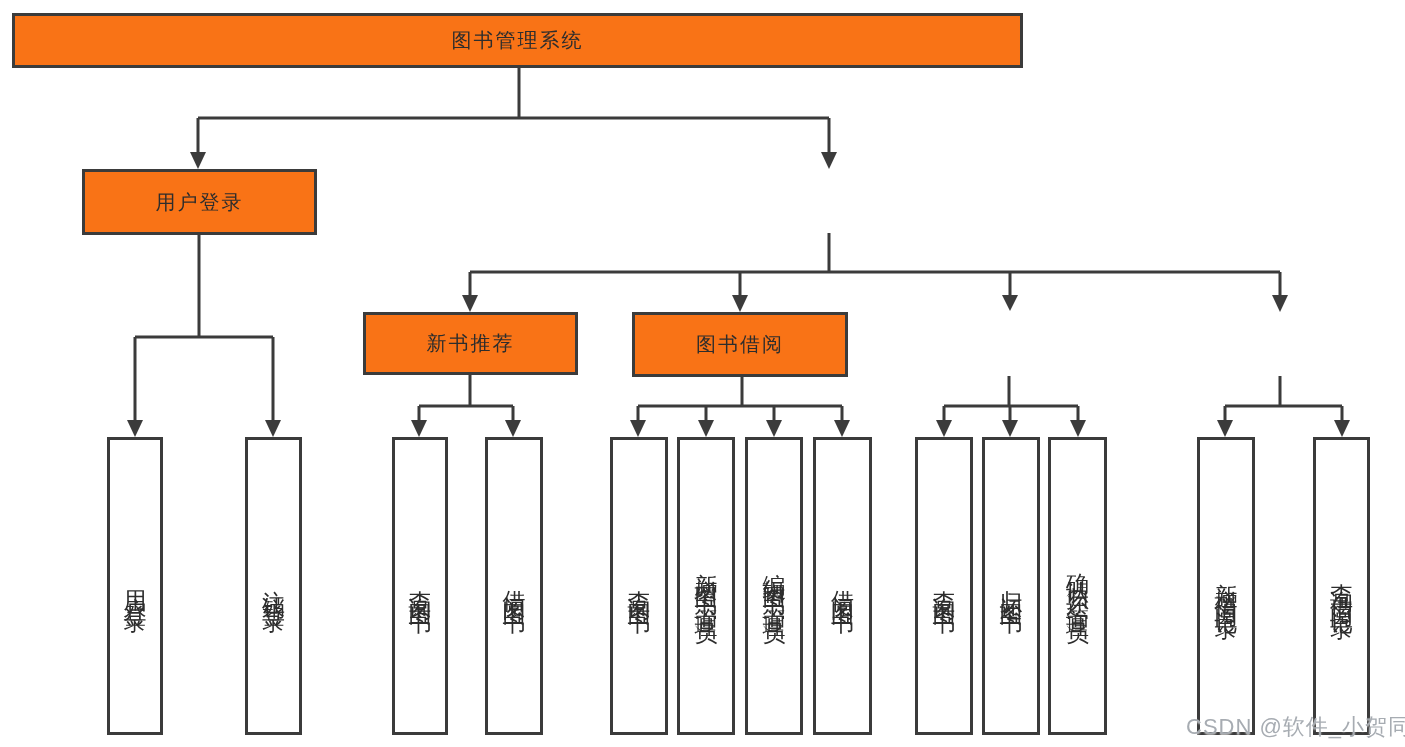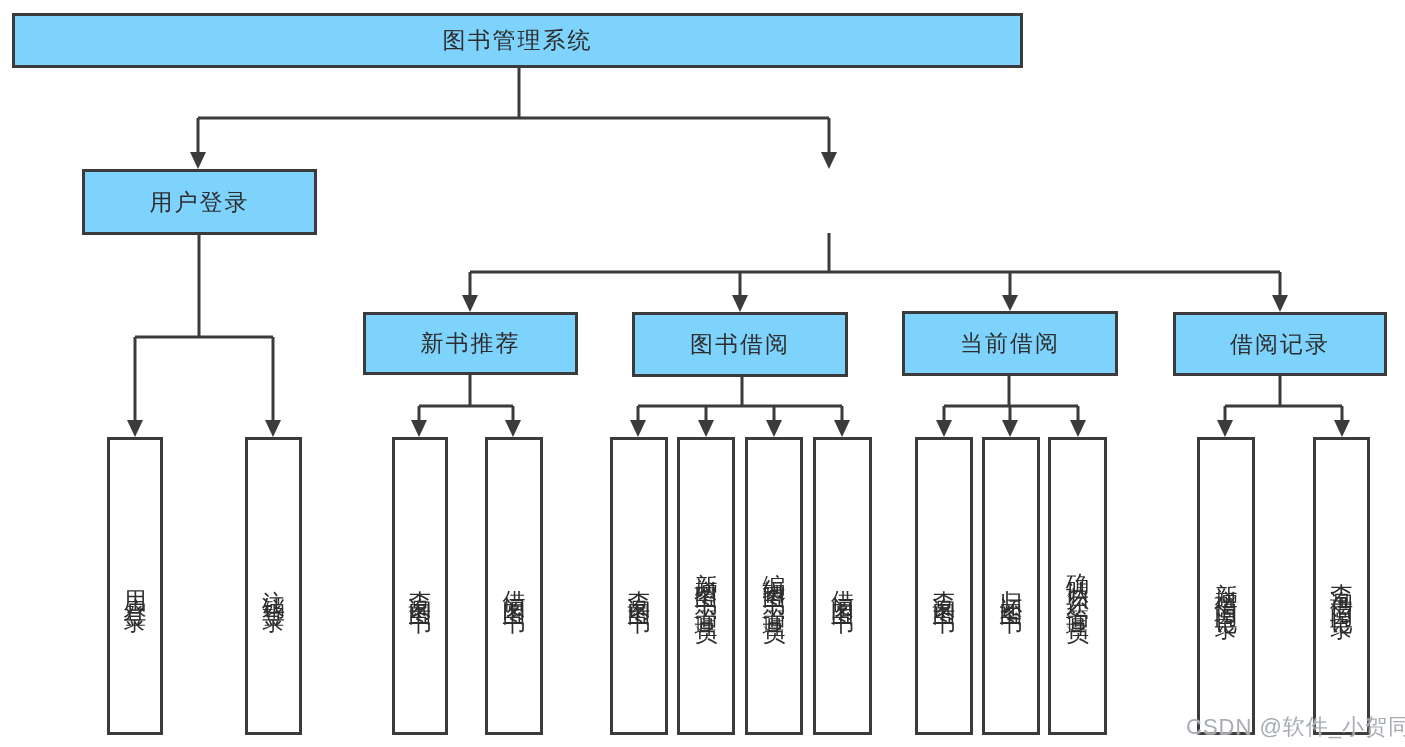--- a/index.html
+++ b/index.html
@@ -1,23 +1,23 @@
 <!DOCTYPE html>
 <html><head>
 <meta charset="utf-8">
 <style>
   html,body{margin:0;padding:0;}
   body{background:#ffffff;font-family:"Liberation Sans","DejaVu Sans",sans-serif;color:#2d2d2d;}
   .canvas{position:relative;width:1405px;height:747px;background:#ffffff;overflow:hidden;}
   .wires{position:absolute;left:0;top:0;width:1405px;height:747px;}
   .wires path{fill:none;stroke:#3b3b3b;stroke-width:3;}
   .wires polygon{fill:#3b3b3b;stroke:none;}
-  .node{position:absolute;box-sizing:border-box;border:3px solid #3b3b3b;background:#7dd3fc;
+  .node{position:absolute;box-sizing:border-box;border:3px solid #3b3b3b;background:#f97316;
         display:flex;align-items:center;justify-content:center;
-        font-size:23px;letter-spacing:2px;white-space:nowrap;text-align:center;}
+        font-size:20px;letter-spacing:2px;white-space:nowrap;text-align:center;}
   .leaf{position:absolute;top:437px;height:298px;box-sizing:border-box;border:3px solid #3b3b3b;
         background:#ffffff;display:flex;align-items:center;justify-content:center;}
   .leaf > span{writing-mode:vertical-rl;text-orientation:mixed;font-size:23px;
         letter-spacing:7px;line-height:1;}
   
   .b-root{left:12px;top:13px;width:1011px;height:55px;}
   .b-login{left:82px;top:169px;width:235px;height:66px;}
   .b-mgmt{left:712px;top:169px;width:235px;height:64px;}
   .b-l3a{left:363px;top:312px;width:215px;height:63px;}
   .b-l3b{left:632px;top:312px;width:216px;height:65px;}
@@ -103,26 +103,20 @@
   <div class="node b-login">
     <span>用户登录</span>
   </div>
 
   <div class="node b-l3b">
     <span>图书借阅</span>
   </div>
   <div class="node b-l3a">
     <span>新书推荐</span>
   </div>
-  <div class="node b-l3c">
-    <span>当前借阅</span>
-  </div>
-  <div class="node b-l3d">
-    <span>借阅记录</span>
-  </div>
 
   <div class="leaf lf1">
     <span>用户登录</span>
   </div>
   <div class="leaf lf2">
     <span>注销登录</span>
   </div>
 
   <div class="leaf lf3">
     <span>查询图书</span>

